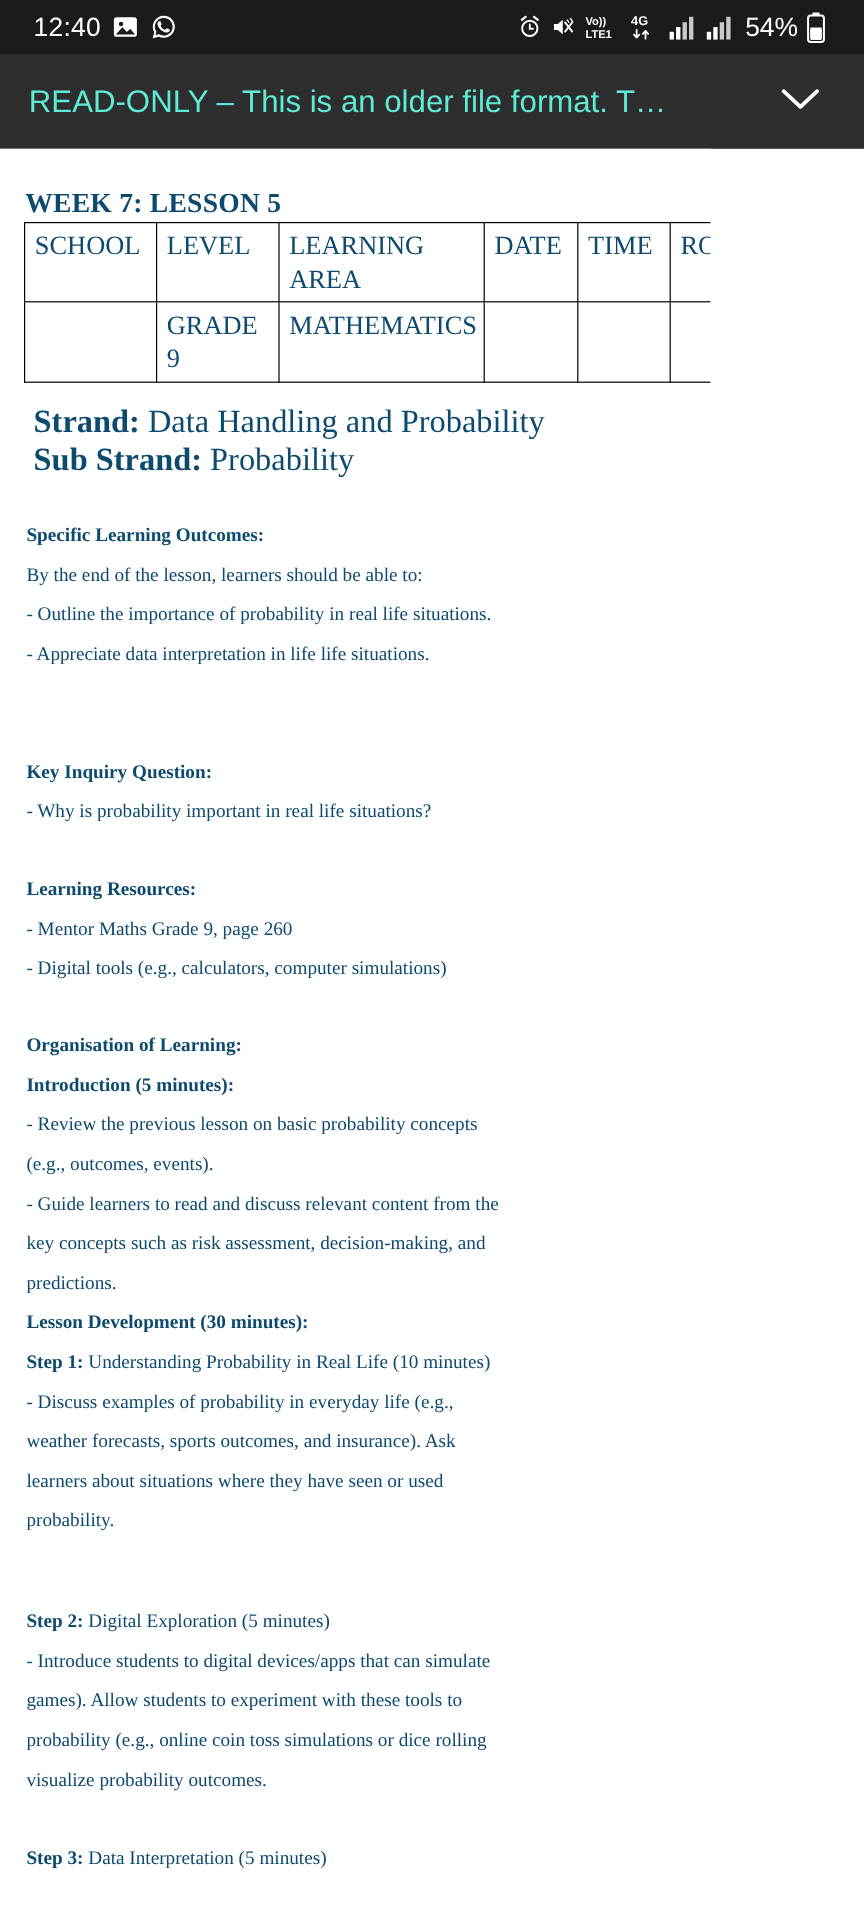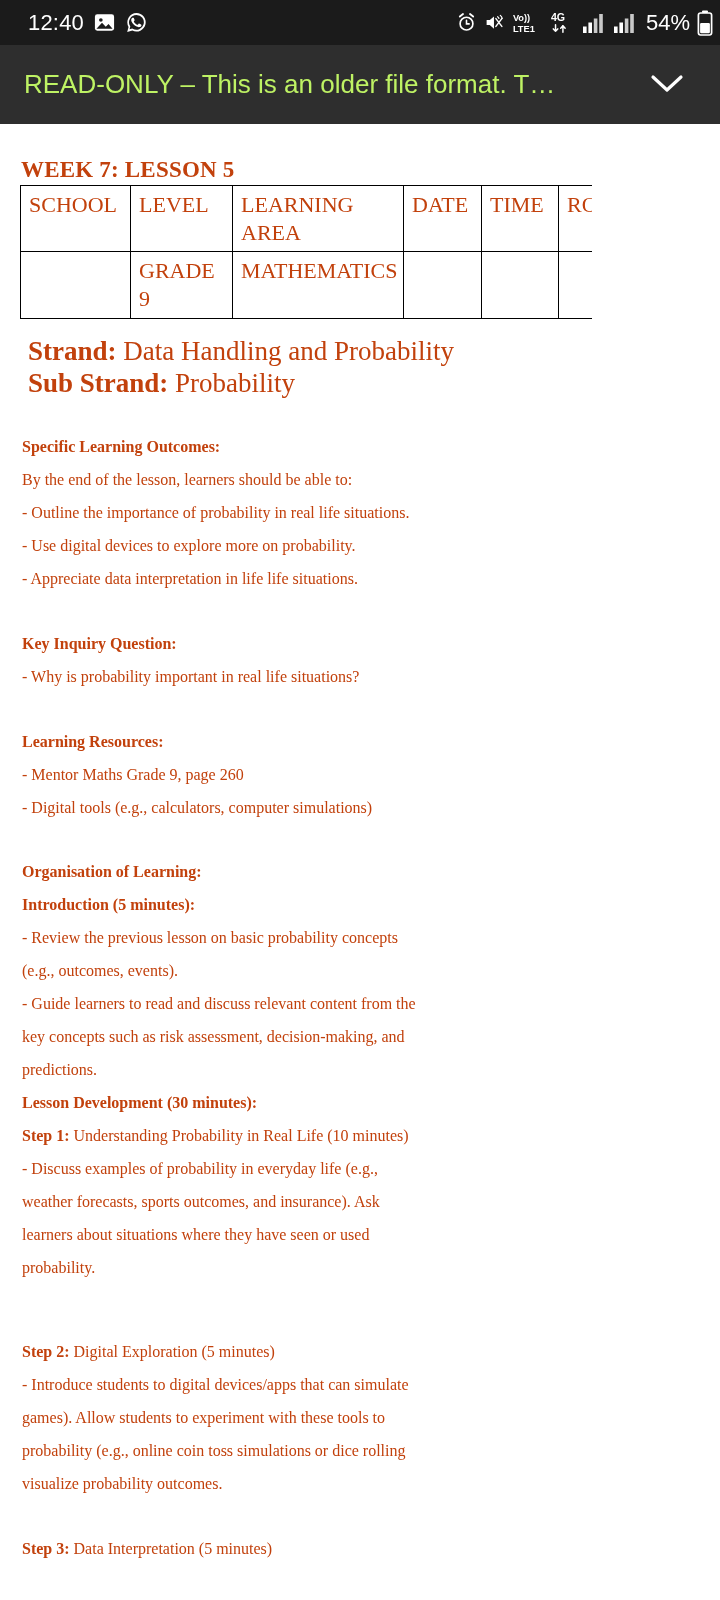--- a/index.html
+++ b/index.html
@@ -14,21 +14,21 @@
 
   
   #status-bar {
     position: absolute;
     top: 0; left: 0;
     width: 720px; height: 45px;
     background: #1b1b1b;
     display: flex;
     align-items: center;
     justify-content: space-between;
-    padding: 0 7px 0 28px;
+    padding: 0 32px 0 28px;
     font-family: "Liberation Sans", "DejaVu Sans", sans-serif;
     color: #ffffff;
   }
   .sb-left { display: flex; align-items: center; gap: 9px; }
   .sb-right { display: flex; align-items: center; gap: 7px; }
   #clock { font-size: 22px; letter-spacing: 0.2px; line-height: 1; }
   .sb-ico { display: inline-flex; align-items: center; justify-content: center; }
   .sb-ico svg { display: block; }
   #battery-pct { font-size: 22px; line-height: 1; margin-left: 2px; }
 
@@ -38,35 +38,35 @@
     top: 45px; left: 0;
     width: 720px; height: 79px;
     background: #2e2e2e;
     display: flex;
     align-items: center;
     justify-content: space-between;
     padding: 0 30px 0 24px;
     font-family: "Liberation Sans", "DejaVu Sans", sans-serif;
   }
   #readonly-text {
-    color: #bef264;
+    color: #5eead4;
     font-size: 26px;
     white-space: nowrap;
     overflow: hidden;
     line-height: 1.1;
   }
   #banner-chevron { flex: 0 0 auto; padding-left: 14px; }
 
   
   #document-page {
     position: absolute;
     top: 124px; left: 0;
     width: 592px; height: 1476px;
     background: #ffffff;
-    color: #c2410c;
+    color: #0c4a6e;
     overflow: hidden;
     padding-left: 32px;
   }
 
   #doc-title {
     position: absolute;
     left: 21px; top: 34px;
     font-size: 23px;
     font-weight: bold;
     letter-spacing: 0.2px;
@@ -256,21 +256,20 @@
 
   <div id="substrand-line" class="meta-line">
     <b>Sub Strand:</b>
     <span>Probability</span>
   </div>
 
   <div id="block-outcomes" class="block">
     <p class="bold">Specific Learning Outcomes:</p>
     <p>By the end of the lesson, learners should be able to:</p>
     <p>- Outline the importance of probability in real life situations.</p>
-    <p>- Use digital devices to explore more on probability.</p>
     <p>- Appreciate data interpretation in life life situations.</p>
   </div>
 
   <div id="block-inquiry" class="block">
     <p class="bold">Key Inquiry Question:</p>
     <p>- Why is probability important in real life situations?</p>
   </div>
 
   <div id="block-resources" class="block">
     <p class="bold">Learning Resources:</p>

